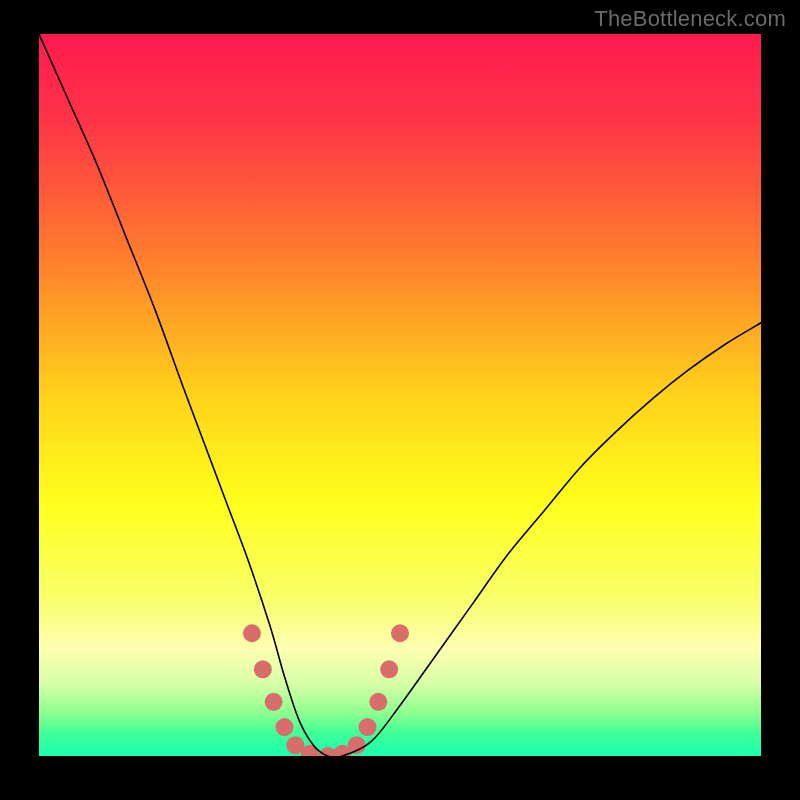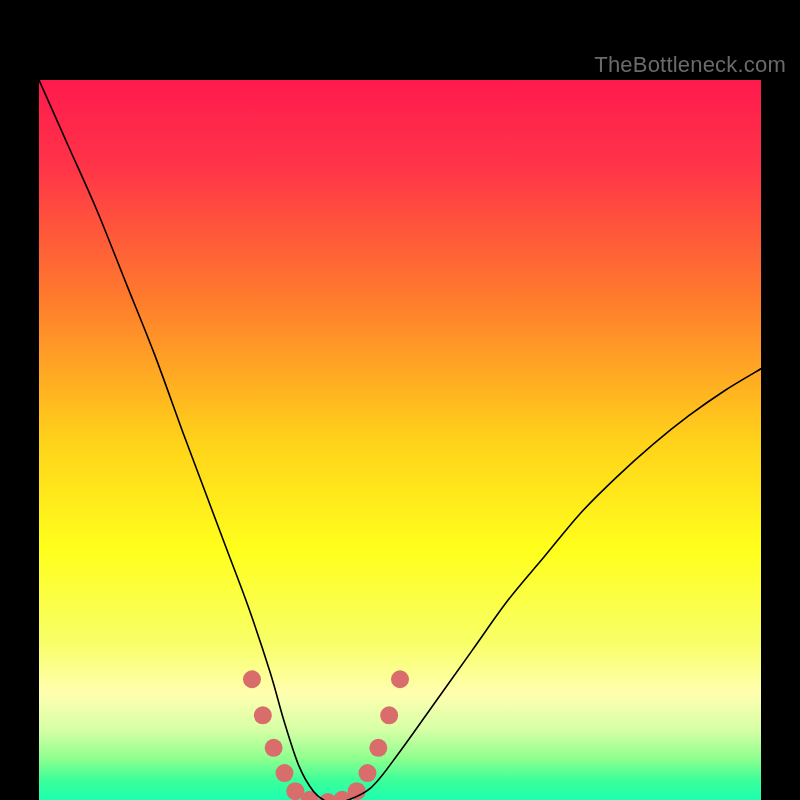--- a/index.html
+++ b/index.html
@@ -9,21 +9,20 @@
     height: 800px;
     background: #000;
     font-family: Arial, Helvetica, sans-serif;
     overflow: hidden;
   }
   .frame {
     position: relative;
     width: 800px;
     height: 642px;
     background: #000;
-    margin-top: 46px;
   }
   .watermark {
     position: absolute;
     top: 6px;
     right: 14px;
     color: #6a6a6a;
     font-size: 22px;
     font-weight: 500;
     letter-spacing: 0.2px;
     z-index: 10;

